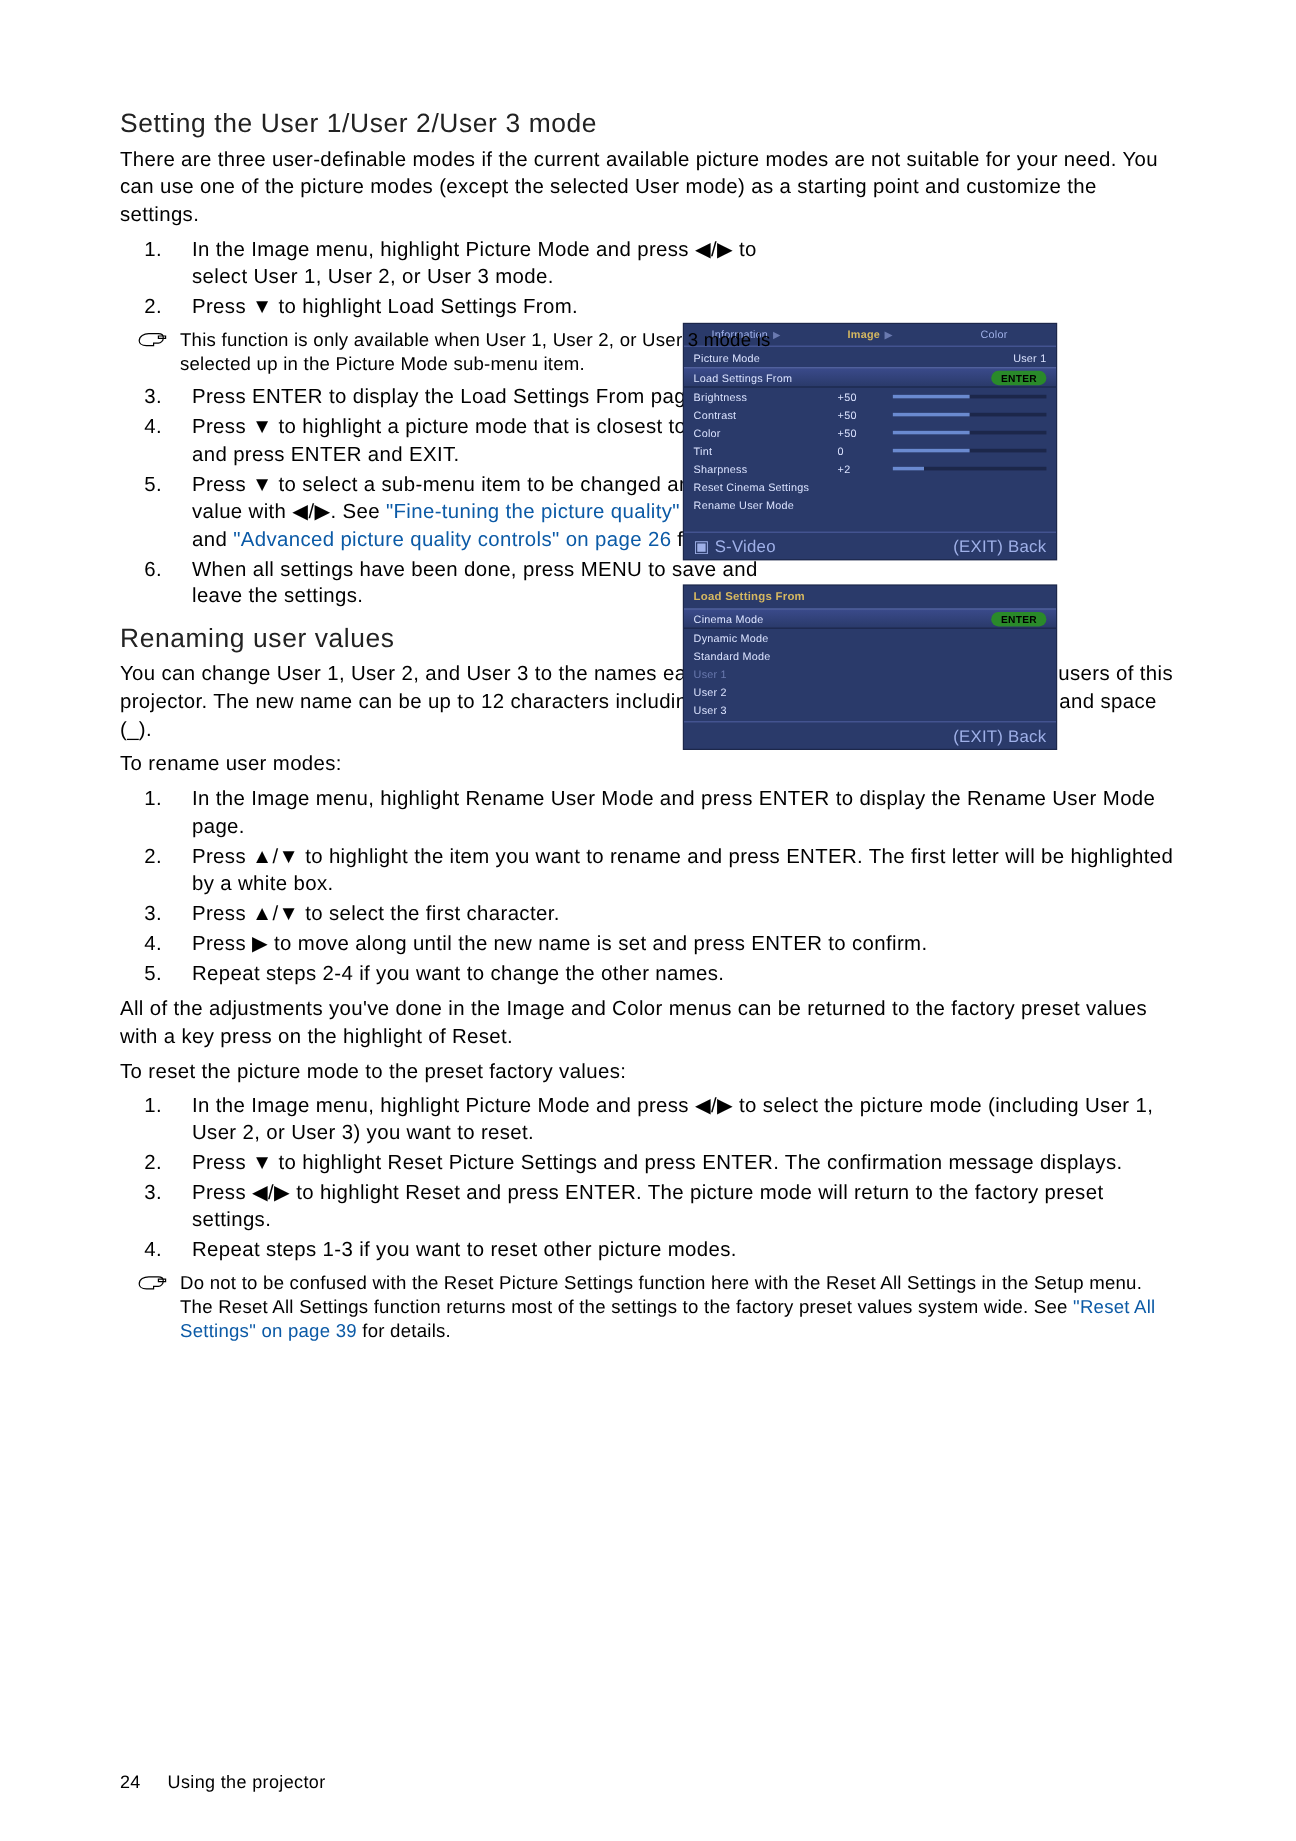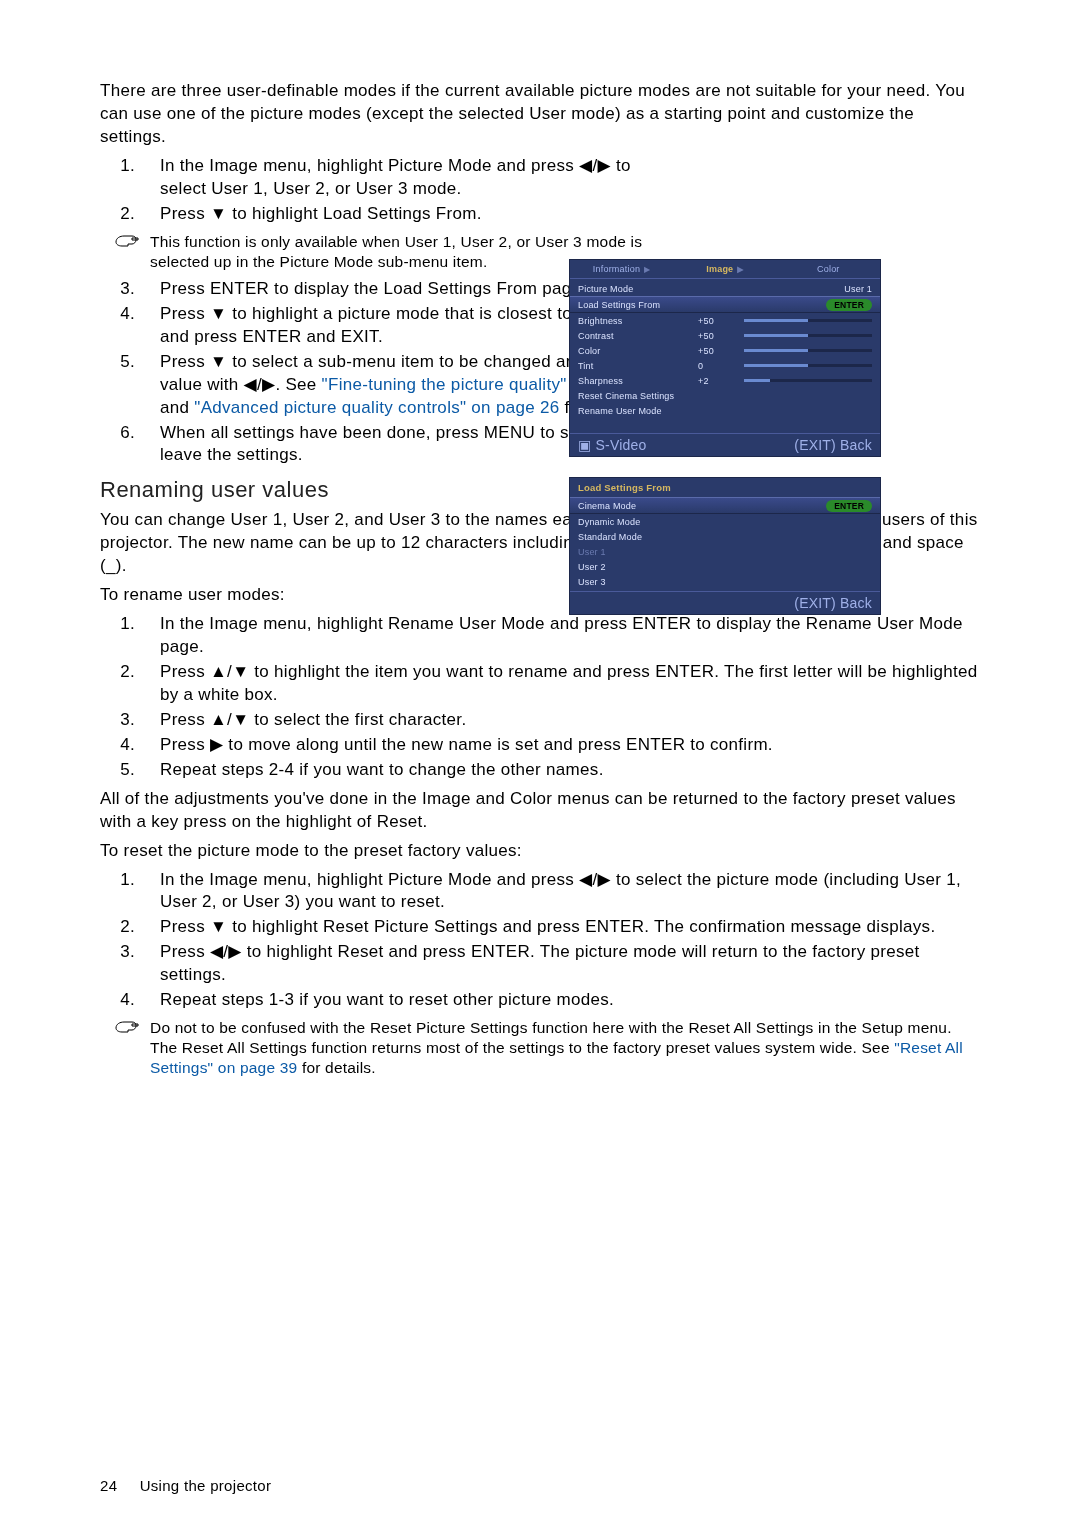--- a/index.html
+++ b/index.html
@@ -283,20 +283,21 @@
             </div>
         </div>
         <div class="foot">
             <span></span>
             <span class="right">(EXIT) Back</span>
           </div>
       </div>
     </div>
 
     <div class="main-col">
+      <h2>Setting the User 1/User 2/User 3 mode</h2>
       <p>There are three user-definable modes if the current available picture modes are not suitable for your need. You can use one of the picture modes (except the selected User mode) as a starting point and customize the settings.</p>
 
       <ol class="narrow" start="1">
         <li>In the Image menu, highlight Picture Mode and press ◀/▶ to select User 1, User 2, or User 3 mode.</li>
         <li>Press ▼ to highlight Load Settings From.</li>
       </ol>
 
       <div class="note narrow">
         <span class="note-icon">
           <svg viewBox="0 0 30 20">

